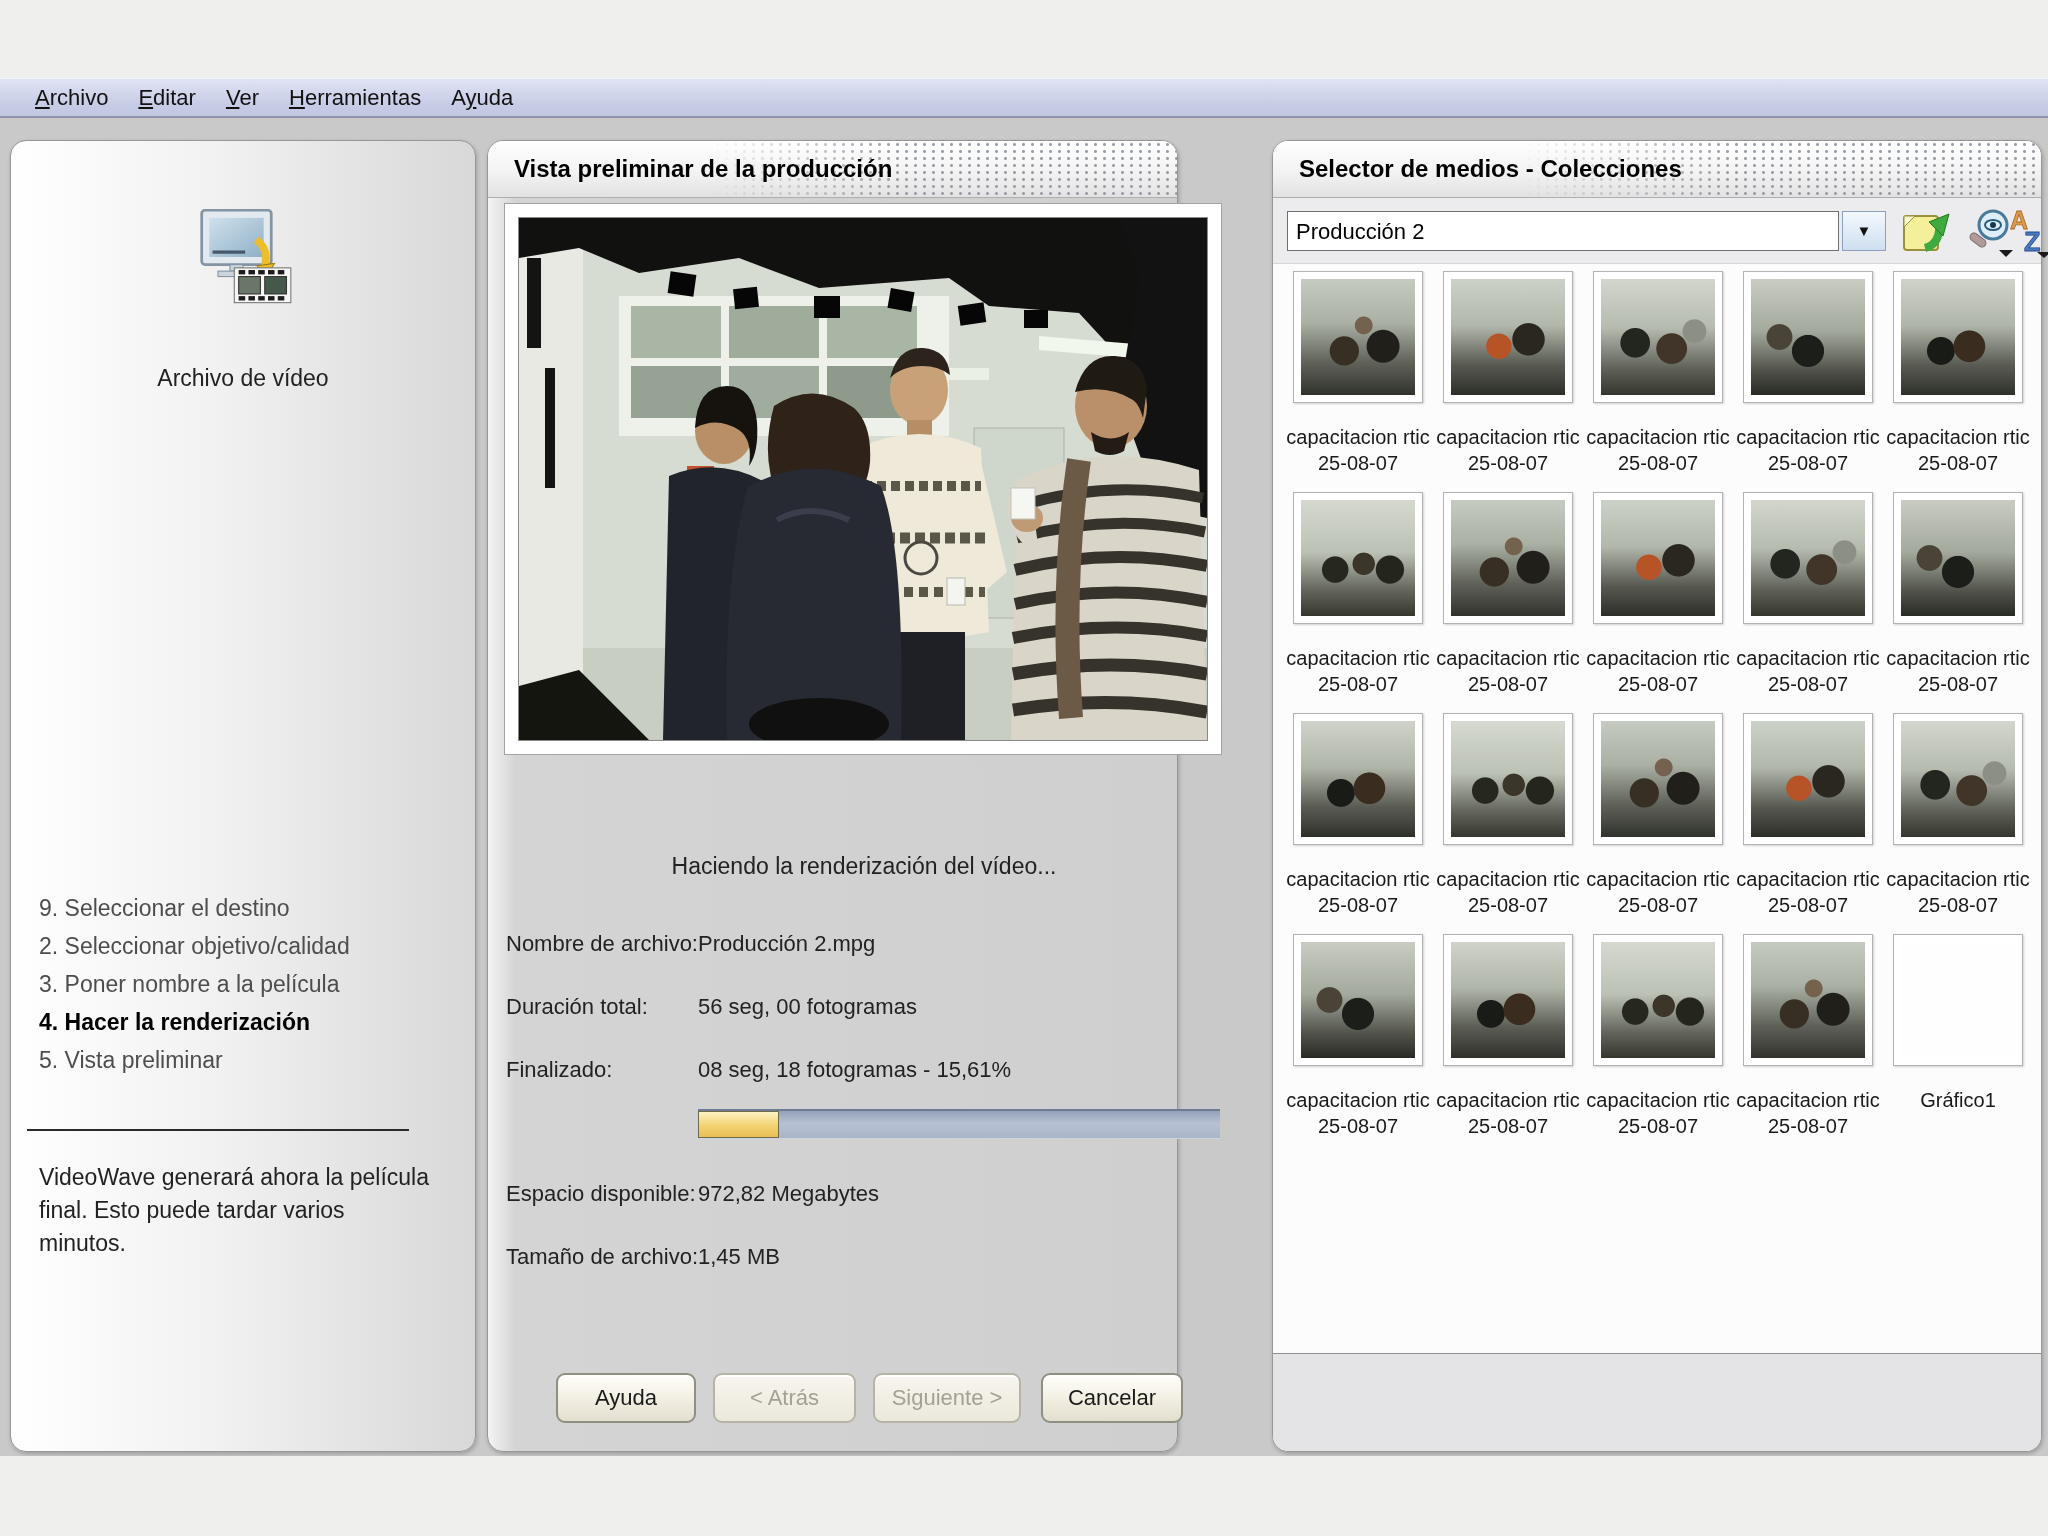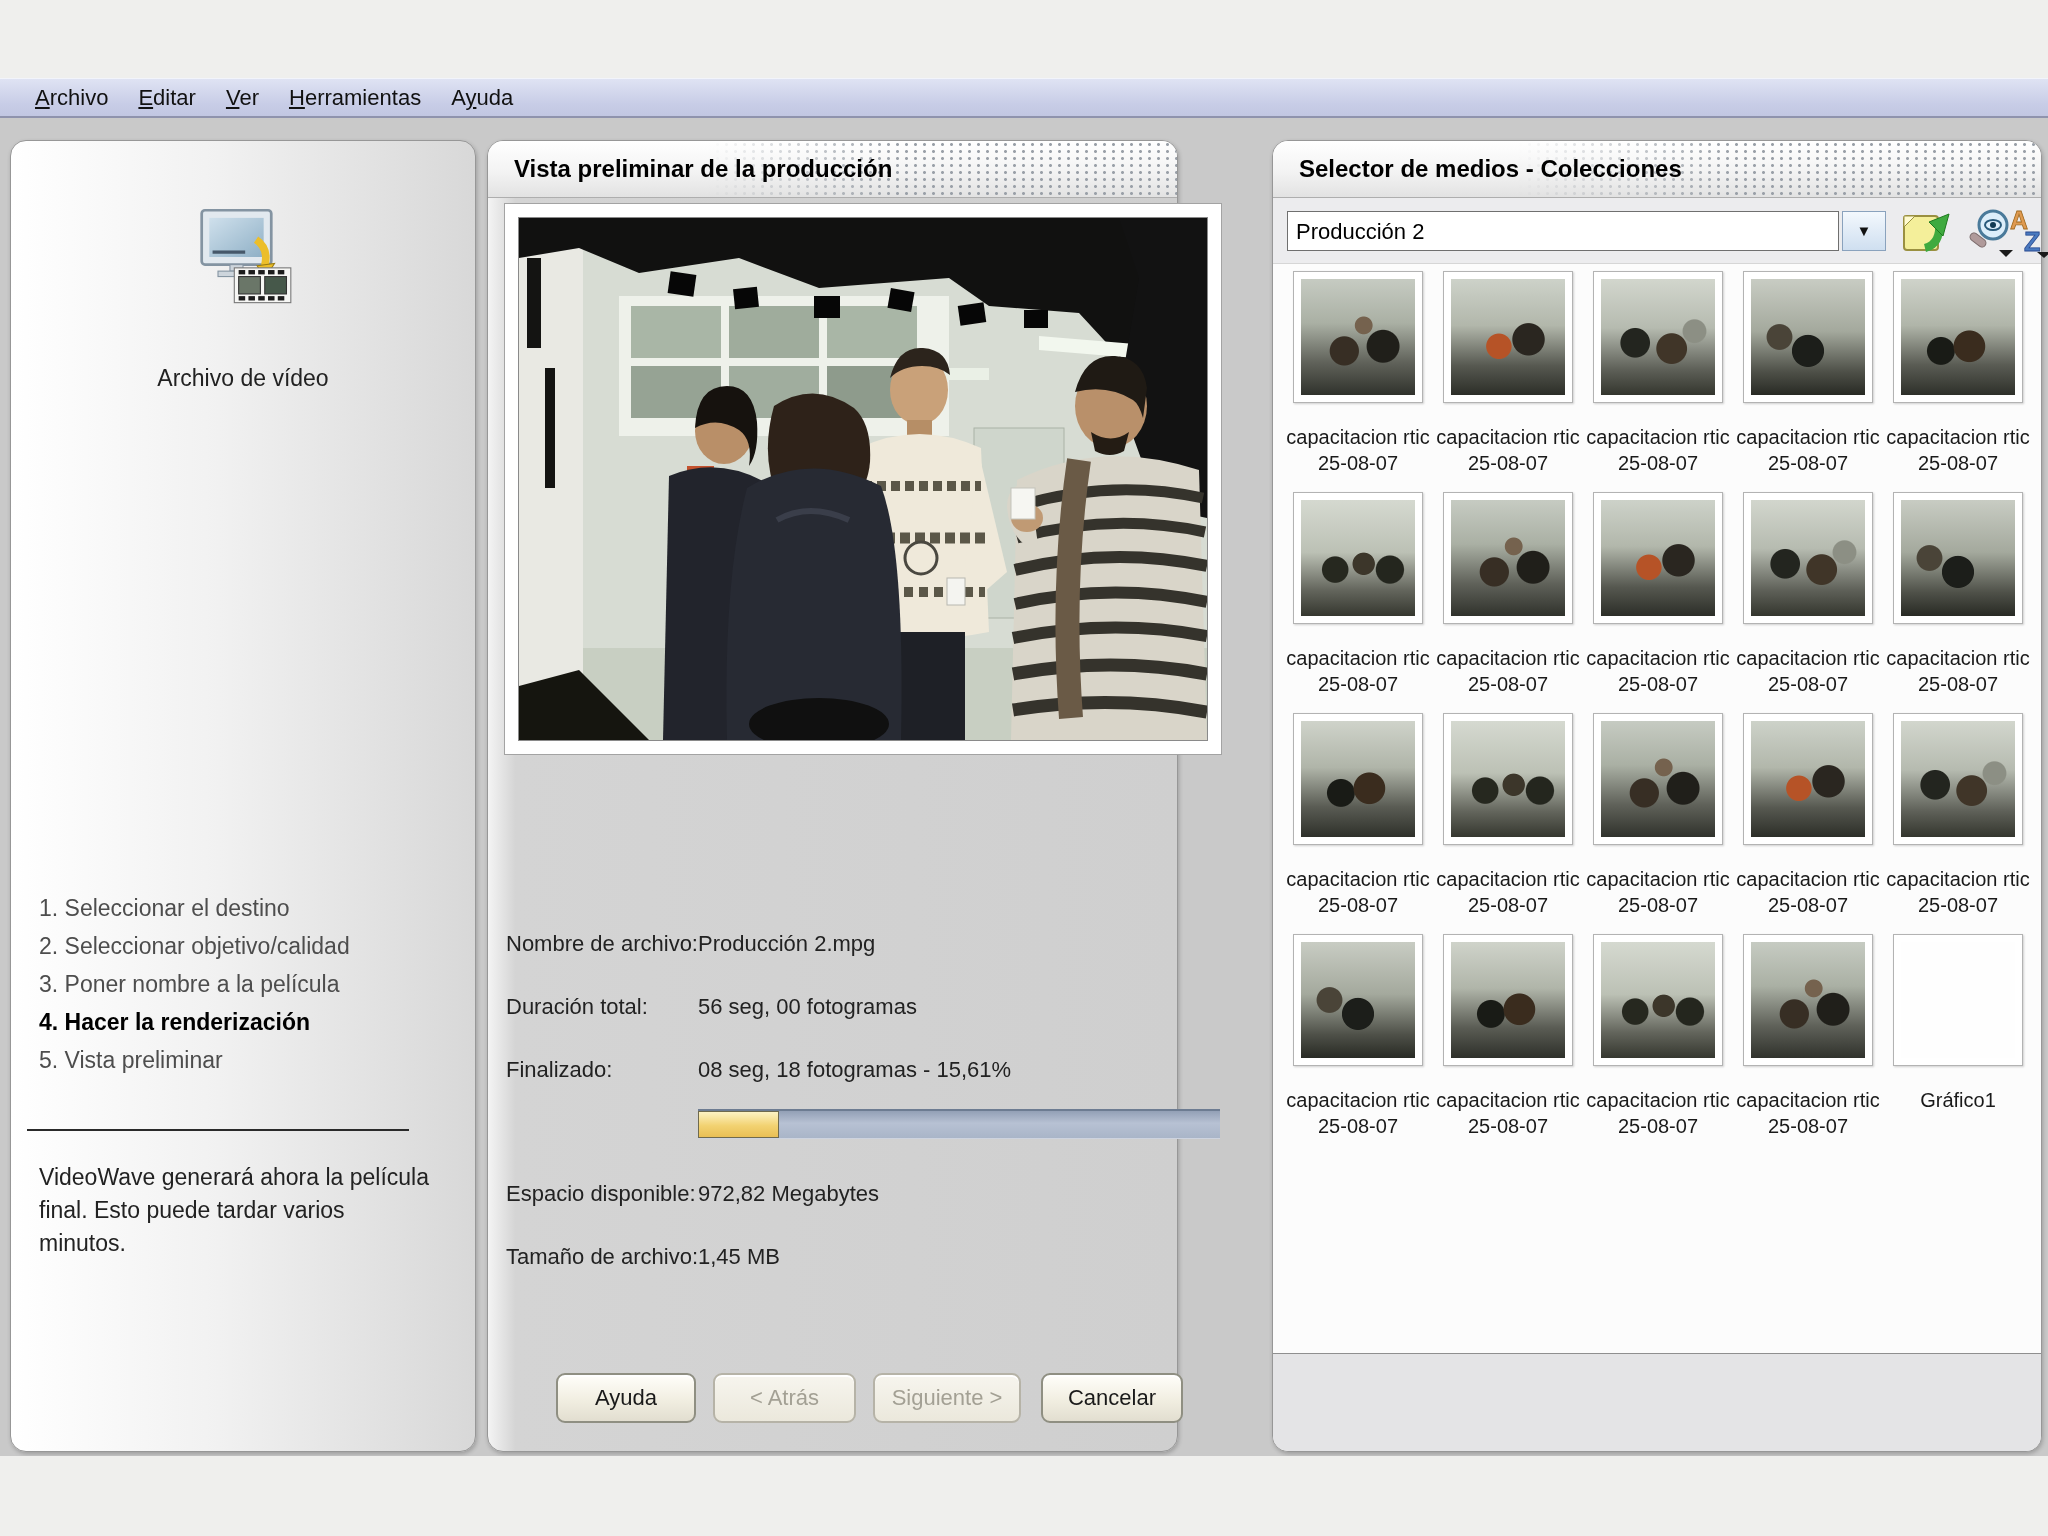--- a/index.html
+++ b/index.html
@@ -153,21 +153,21 @@
           <rect x="64" y="82" width="6" height="4"></rect>
             <rect x="73" y="82" width="6" height="4"></rect>
           <rect x="82" y="82" width="6" height="4"></rect>
         </g>
         <rect x="46" y="64" width="20" height="16" fill="#6a7668" stroke="#333"></rect>
         <rect x="70" y="64" width="20" height="16" fill="#46584a" stroke="#333"></rect>
       </svg>
     </div>
     <div class="dest-label">Archivo de vídeo</div>
     <div class="steps">
-      <div class="step">1. Seleccionar el destino</div>
+      <div class="step">9. Seleccionar el destino</div>
       <div class="step">2. Seleccionar objetivo/calidad</div>
       <div class="step">3. Poner nombre a la película</div>
       <div class="step current">4. Hacer la renderización</div>
       <div class="step">5. Vista preliminar</div>
     </div>
     <div class="left-divider"></div>
     <div class="left-note">VideoWave generará ahora la película final. Esto puede tardar varios minutos.</div>
   </div>
 
   <div class="panel" id="panel-center">
@@ -243,20 +243,21 @@
           </g>
           <g>
             <path d="M255 188 q40 -26 80 2 q18 16 16 54 q-2 26 -20 42 l-72 -6 q-18 -42 -4 -92z" fill="#2e2219"></path>
             <path d="M228 270 q62 -38 134 -2 q24 64 20 254 l-174 0 q-4 -160 20 -252z" fill="#272a33"></path>
             <path d="M258 302 q32 -18 72 0" stroke="#3a3e4a" stroke-width="6" fill="none"></path>
             <ellipse cx="300" cy="506" rx="70" ry="26" fill="#101010"></ellipse>
           </g>
         </svg>
       </div>
     </div>
+    <div class="status-text">Haciendo la renderización del vídeo...</div>
 
     <div class="fieldrow" id="row-nombre">
       <span class="lbl">Nombre de archivo:</span>
       <span>Producción 2.mpg</span>
     </div>
     <div class="fieldrow" id="row-duracion">
       <span class="lbl">Duración total:</span>
       <span>56 seg, 00 fotogramas</span>
     </div>
     <div class="fieldrow" id="row-finalizado">

